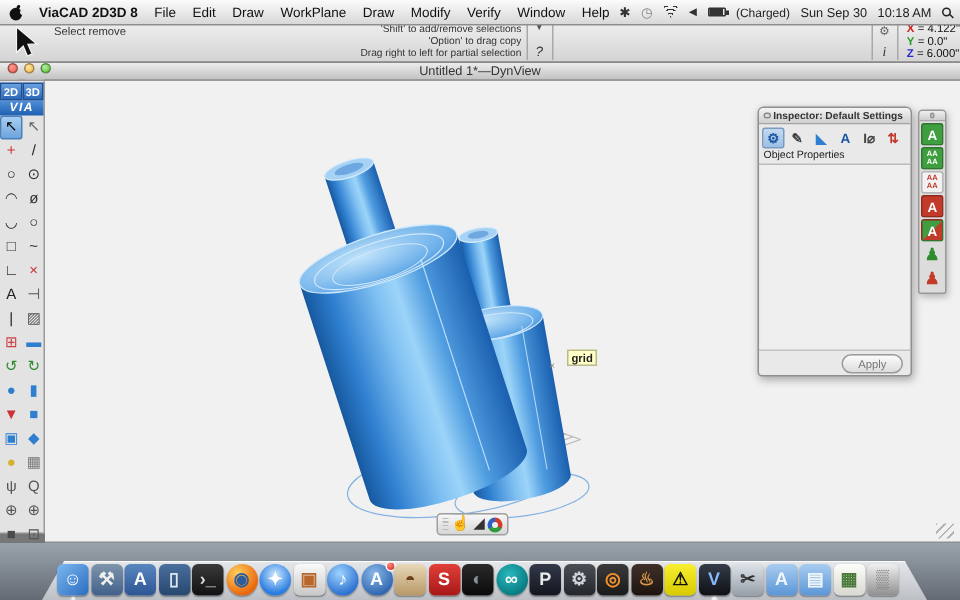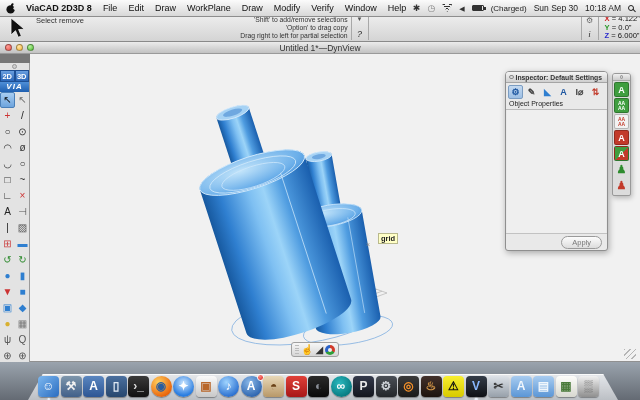--- a/index.html
+++ b/index.html
@@ -46,33 +46,33 @@
   .gearcol { width:16px; display:flex; flex-direction:column; align-items:center; justify-content:space-between; padding:2px 0; }
   .gearcol .g1 { font-size:8px; color:#666; }
   .gearcol .g2 { font-size:9px; font-style:italic; font-family:"Liberation Serif",serif; color:#333; }
   .coords { padding:1px 0 1px 6px; display:flex; flex-direction:column; justify-content:space-between; }
   .coord-row { font-size:7.6px; color:#111; line-height:8.6px; }
   .coord-axis { font-weight:bold; }
 
   
   .titlebar { position:absolute; left:0; top:42px; width:640px; height:12px;
     background:linear-gradient(#ececec,#c2c2c2); border-bottom:1px solid #9a9a9a;
-    display:flex; align-items:center; padding:0 5px; z-index:28; }
+    display:flex; padding:0 5px; z-index:28; }
   .tl { width:7px; height:7px; border-radius:50%; margin-right:4px; border:0.5px solid rgba(0,0,0,.35); }
   .tl.red { background:radial-gradient(circle at 35% 30%, #ff9d96, #e8574d); }
   .tl.yel { background:radial-gradient(circle at 35% 30%, #ffe6a8, #f6b73c); }
   .tl.grn { background:radial-gradient(circle at 35% 30%, #b8f0a0, #52c234); }
   .wtitle { position:absolute; left:0; right:0; text-align:center; font-size:8.5px; color:#333; }
 
   
   .canvas { position:absolute; left:30px; top:54px; width:610px; height:308px; background:#f1f1f1;
     border-bottom:1px solid #909090; z-index:1; }
 
   
-  .palette { position:absolute; left:0; top:63px; width:30px; height:308px; background:#e3e3e3;
+  .palette { position:absolute; left:0; top:48px; width:30px; height:308px; background:#e3e3e3;
     border-right:1px solid #9a9a9a; border-bottom:1px solid #909090; z-index:3; }
   .pal-dot { width:5px; height:5px; border-radius:50%; background:#cfcfcf; border:1px solid #999; margin:1px auto 1px; }
   .pal-tabs { display:flex; height:12px; }
   .pal-tab { flex:1; font-size:7.5px; font-weight:bold; color:#fff; text-align:center; line-height:12px;
     background:linear-gradient(#6aa0e0,#2a66b8); border:1px solid #1d4f94; }
   .pal-logo { height:10px; background:linear-gradient(#4f8fd8,#1f5fb0); color:#fff; font-weight:bold;
     font-style:italic; font-size:8px; text-align:center; line-height:10px; letter-spacing:1px; }
   .pal-grid { display:grid; grid-template-columns:15px 15px; }
   .tool-cell { width:15px; height:16px; display:flex; align-items:center; justify-content:center;
     font-size:10px; line-height:16px; color:#222; }

